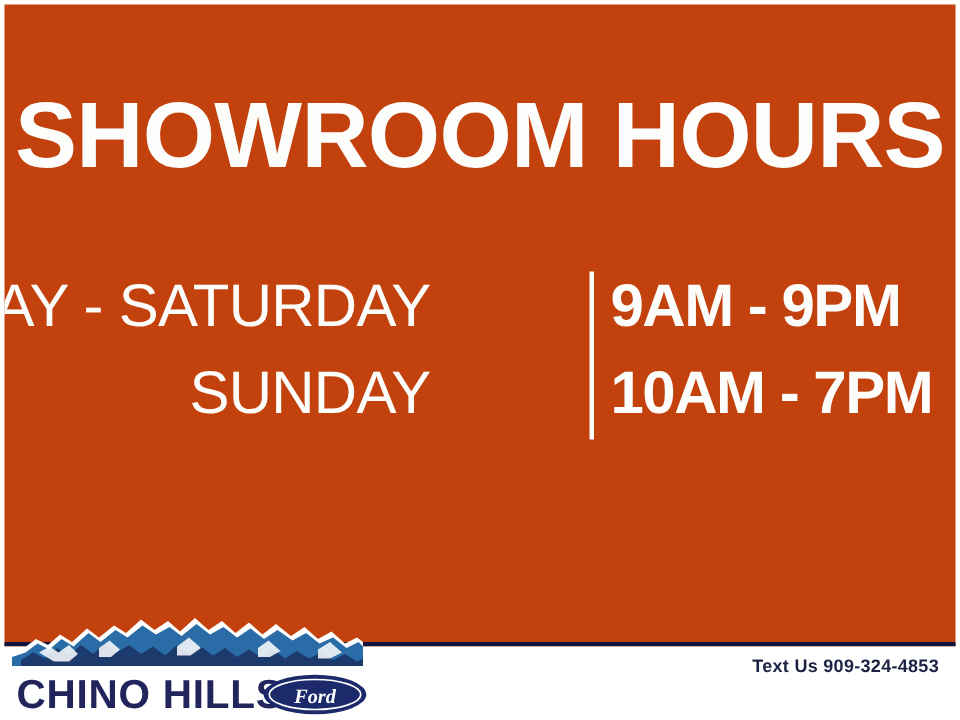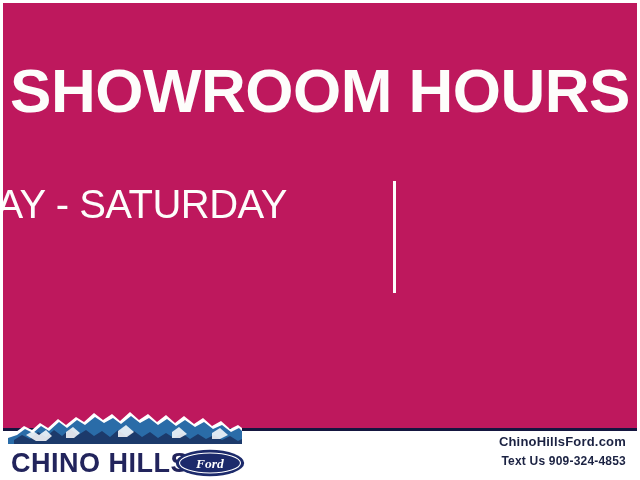--- a/index.html
+++ b/index.html
@@ -23,21 +23,21 @@
     box-sizing: border-box;
   }
 
   
   .panel {
     position: absolute;
     left: 3px;
     top: 3px;
     width: 634px;
     height: 428px;
-    background: #be185d;
+    background: #c2410c;
     box-sizing: border-box;
     overflow: hidden;
   }
   .panel-edge {
     position: absolute;
     left: 3px;
     top: 428px;
     width: 634px;
     height: 3px;
     background: #15163f;
@@ -167,20 +167,25 @@
 
 <div id="ad">
 
   <div class="panel">
 
     <div class="headline">SHOWROOM HOURS</div>
 
     <div class="hours">
       <div class="hours-row">
         <div class="day">MONDAY - SATURDAY</div>
+        <div class="time">9AM - 9PM</div>
+      </div>
+      <div class="hours-row">
+        <div class="day">SUNDAY</div>
+        <div class="time">10AM - 7PM</div>
       </div>
     </div>
 
     <div class="divider"></div>
   </div>
 
   <div class="panel-edge"></div>
 
   <div class="footer"></div>
 
@@ -203,17 +208,16 @@
 
   <div class="wordmark">CHINO HILLS</div>
 
   <svg class="ford-oval" viewBox="0 0 70 28">
     <ellipse cx="35" cy="14" rx="34.2" ry="13.2" fill="#1c2a6b"></ellipse>
     <ellipse cx="35" cy="14" rx="30.5" ry="10" fill="none" stroke="#ffffff" stroke-width="1.1"></ellipse>
     <text x="35" y="19.4" text-anchor="middle" font-family="'Liberation Serif', serif" font-size="13.5" font-style="italic" font-weight="bold" fill="#ffffff">Ford</text>
   </svg>
 
   <div class="contact">
-    <div class="site">ChinoHillsFord.com</div>
     <div class="phone">Text Us 909-324-4853</div>
   </div>
 
 </div>
 
 </body></html>

